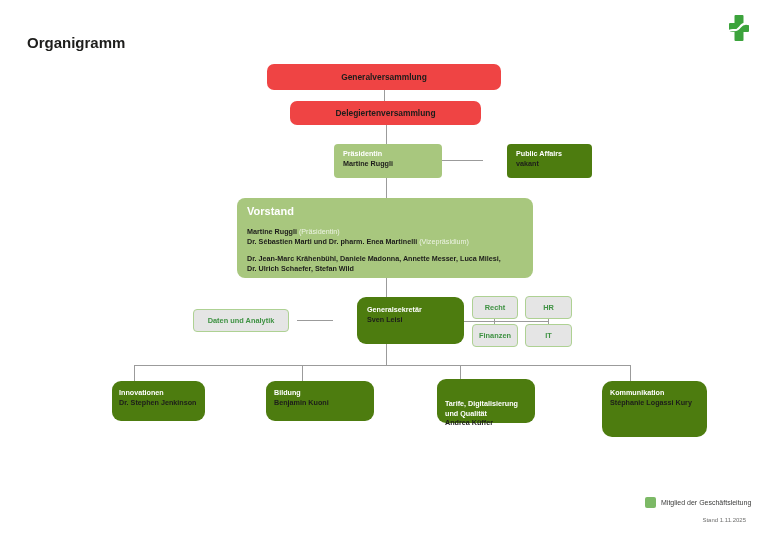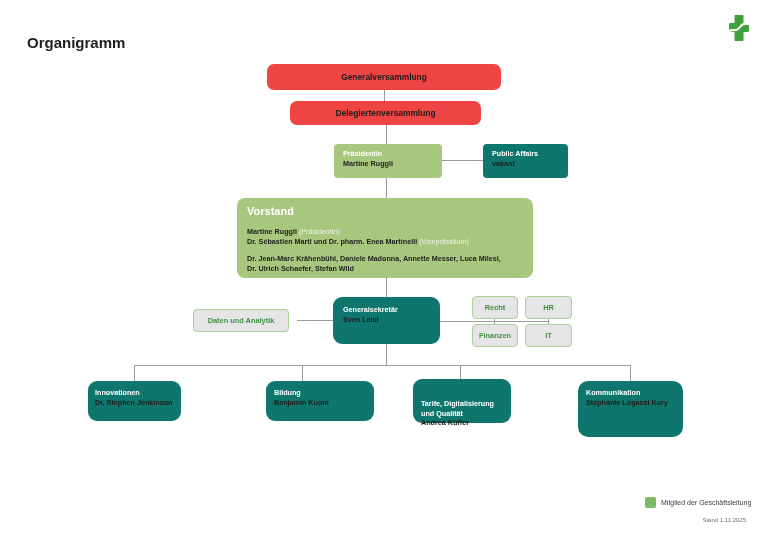--- a/index.html
+++ b/index.html
@@ -7,21 +7,21 @@
 
   
   .vline,.hline { position:absolute; background:#9b9b9b; }
   .vline { width:1px; }
   .hline { height:1px; }
 
   
   .box { position:absolute; box-sizing:border-box; }
   .fill-light  { background:#ef4444; }
   .fill-medium { background:#a8c77e; }
-  .fill-dark   { background:#0f766e; }
+  .fill-dark   { background:#4d7c0f;margin-left:24px; }
 
   .assembly { display:flex; align-items:center; justify-content:center;
               border-radius:7px; font-size:8.4px; font-weight:bold; color:#1d1d1b; }
 
   .dept { border-radius:4px; padding:6px 8px; font-size:7.2px; line-height:1.4; }
   .dept .t { color:#ffffff; font-weight:bold; white-space:nowrap; }
   .dept .n { color:#1d1d1b; font-weight:bold; white-space:nowrap; }
 
   .outline { background:#e5e5e5; border:1px solid #aed193; border-radius:4px;
              display:flex; align-items:center; justify-content:center;
@@ -124,21 +124,21 @@
   </div>
   <div class="box outline" style="left:525px; top:324px; width:47px; height:23px;">
     <span>IT</span>
   </div>
 
   <div class="box fill-dark dept" style="left:88px; top:381px; width:93px; height:40px; border-radius:9px; padding:7px 3px 7px 7px;">
     <div class="t">Innovationen</div>
     <div class="n">Dr. Stephen Jenkinson</div>
   </div>
 
-  <div class="box fill-dark dept" style="left:266px; top:381px; width:108px; height:40px; border-radius:9px; padding:7px 8px;">
+  <div class="box fill-dark dept" style="left:242px; top:381px; width:108px; height:40px; border-radius:9px; padding:7px 8px;">
     <div class="t">Bildung</div>
     <div class="n">Benjamin Kuoni</div>
   </div>
 
   <div class="box fill-dark dept" style="left:413px; top:379px; width:98px; height:44px; border-radius:9px; padding:20px 4px 6px 8px; line-height:1.35;">
     <div class="t">Tarife, Digitalisierung</div>
     <div class="t">und Qualität</div>
     <div class="n">Andrea Küffer</div>
   </div>
 

